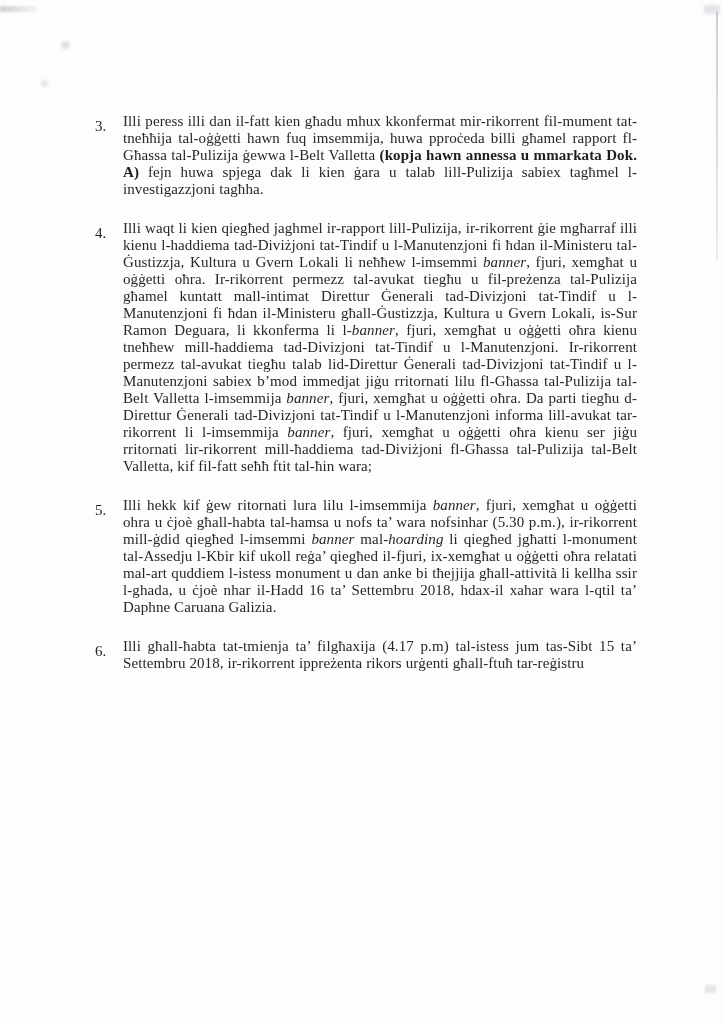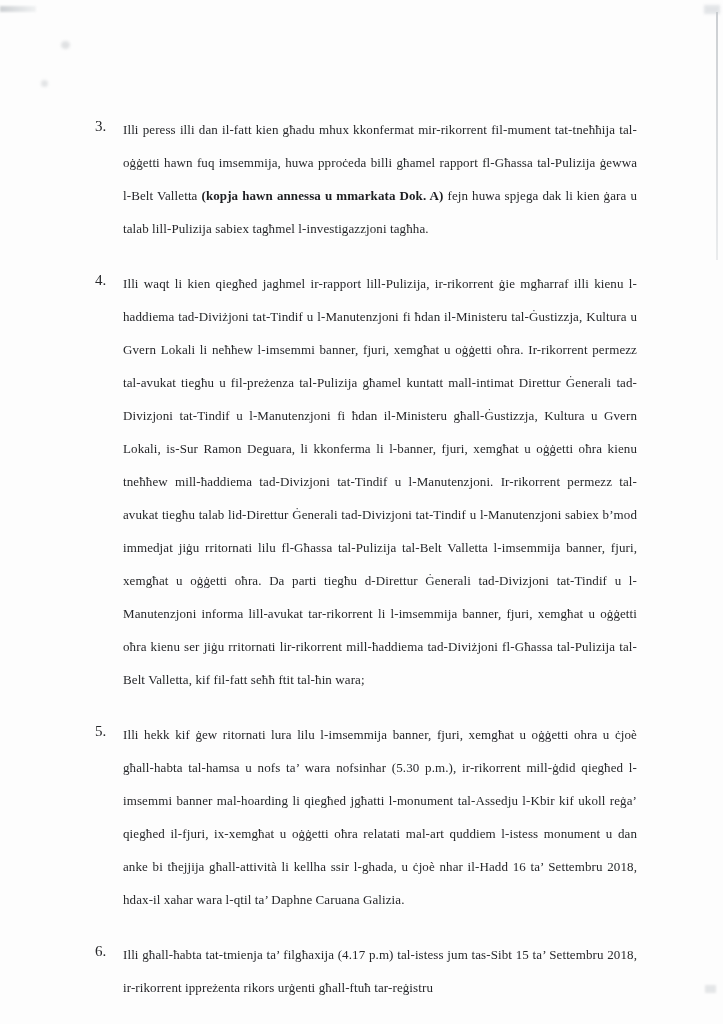--- a/index.html
+++ b/index.html
@@ -54,27 +54,27 @@
     display: flex;
     margin-bottom: 22px;
   }
   .para-num {
     flex: 0 0 28px;
     font-size: 15px;
     line-height: 27px;
   }
   .para-body {
     flex: 1 1 auto;
-    font-size: 13px;
-    line-height: 33px;
+    font-size: 15px;
+    line-height: 17px;
     text-align: justify;
     letter-spacing: .1px;
   }
   .para-body .b { font-weight: bold; color: #1d1e21; }
-  .para-body .i { }
+  .para-body .i { font-style: italic; }
 </style>
 </head>
 <body>
 
 <div class="page" style="background: rgb(253, 253, 253); color: rgb(38, 39, 42);">
   <div class="artifact artifact-top-left"></div>
   <div class="artifact artifact-smudge-1"></div>
   <div class="artifact artifact-smudge-2"></div>
   <div class="artifact artifact-right-blob"></div>
   <div class="artifact artifact-right-line"></div>

